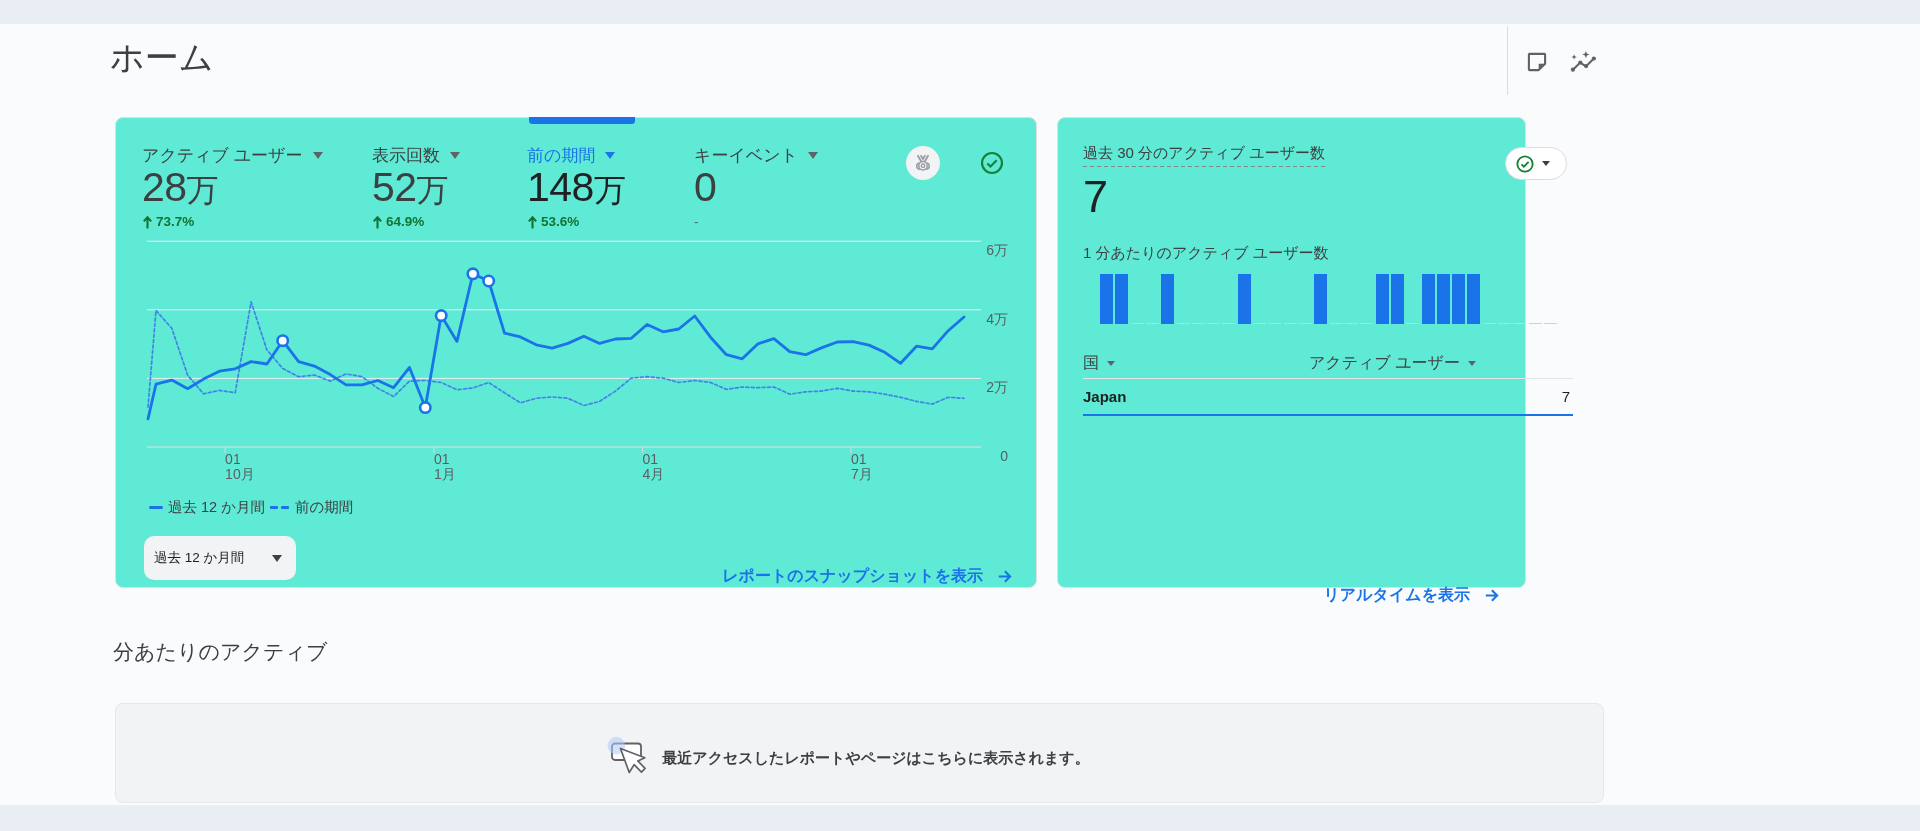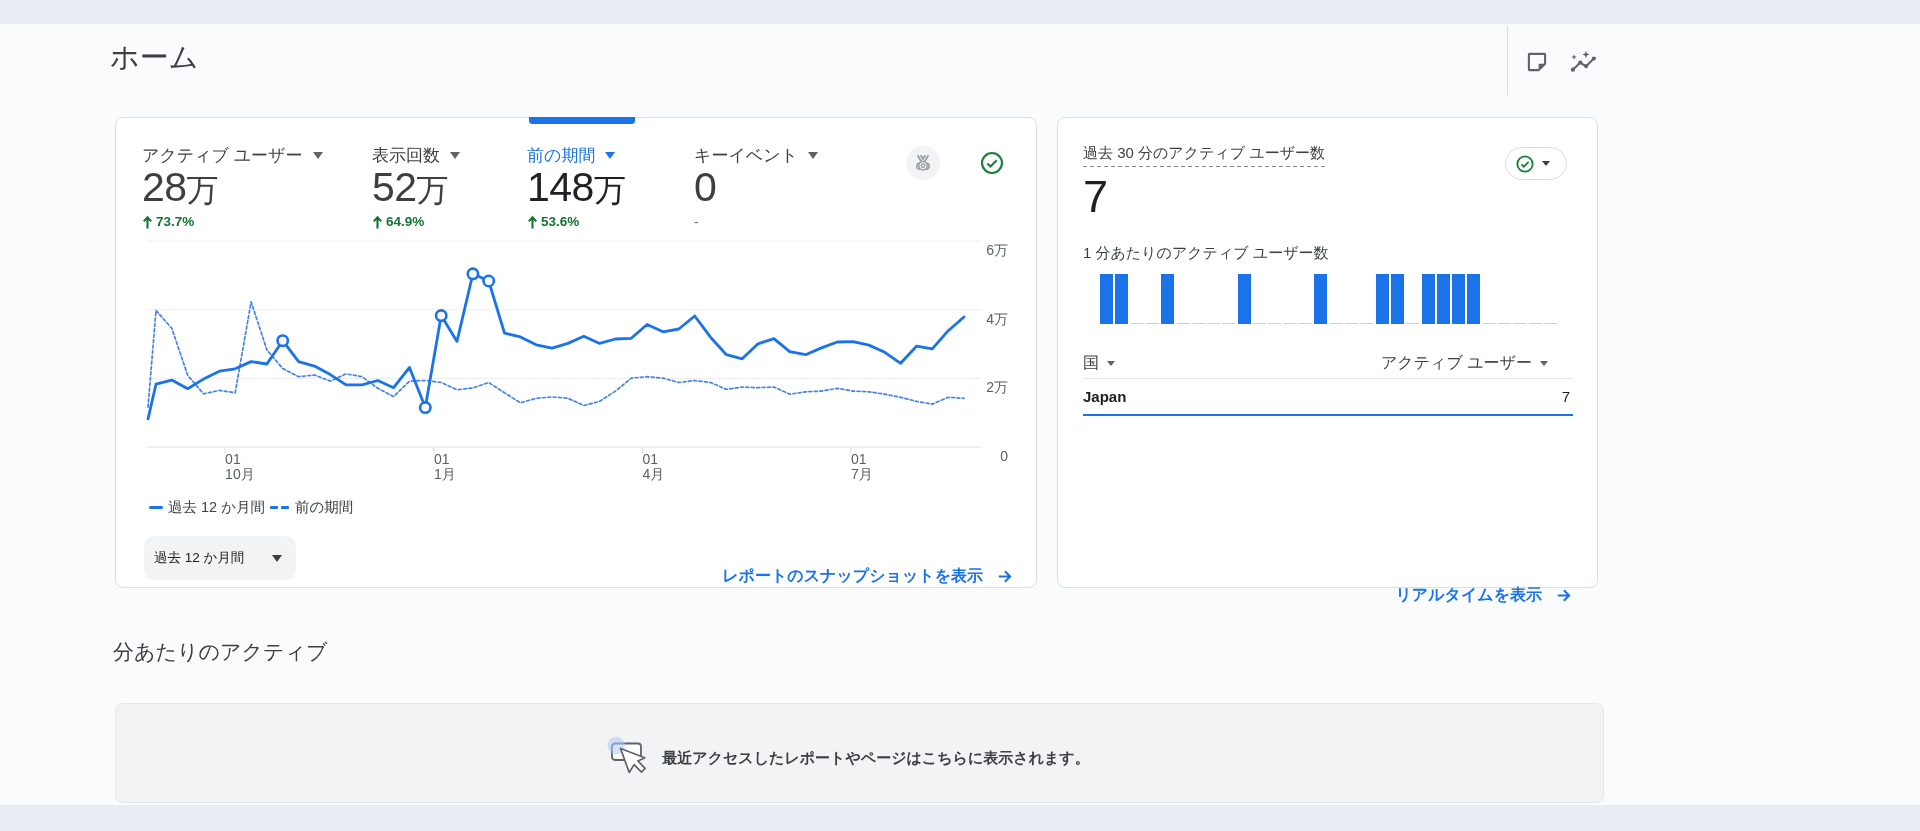--- a/index.html
+++ b/index.html
@@ -9,36 +9,36 @@
     background:#e9edf4;
     position:relative;
     color:#3c4043;
   }
   #surface {
     position:absolute; left:0; top:24px; width:1920px; height:781px;
     background:#fafbfd;
   }
   
   #page-title {
-    position:absolute; left:110px; top:44px; font-size:29px; line-height:26px;
+    position:absolute; left:110px; top:44px; font-size:34px; line-height:26px;
     color:#3c4043;
   }
   #header-divider {
     position:absolute; left:1507px; top:26px; width:1px; height:69px; background:#d9dce1;
   }
   .hdr-iconbtn { position:absolute; top:50px; width:24px; height:24px; cursor:pointer; }
   #note-btn { left:1525px; }
   #insights-btn { left:1570px; }
   
   .card {
-    position:absolute; top:117px; background:#ffffff; border:1px solid #dddfe4;
+    position:absolute; top:117px; background:#5eead4; border:1px solid #dddfe4;
     border-radius:8px;
   }
   #overview-card { left:115px; width:922px; height:471px; }
-  #realtime-card { left:1057px; width:541px; height:471px; }
+  #realtime-card { left:1057px; width:469px; height:471px; }
   #tab-indicator {
     position:absolute; left:413px; top:-1px; width:106px; height:6.5px;
     background:#1a73e8; border-radius:0 0 3.5px 3.5px;
   }
   
   .metric { position:absolute; top:0; }
   .metric-label-row { position:absolute; top:27px; left:0; display:flex; align-items:center; white-space:nowrap; cursor:pointer; }
   .metric-label { font-size:17px; line-height:21px; color:#3c4043; font-weight:500; }
   .metric.selected .metric-label { color:#1a73e8; }
   .tri-down { width:0; height:0; border-left:5.5px solid transparent; border-right:5.5px solid transparent; border-top:7px solid #5f6368; margin-left:10px; }

